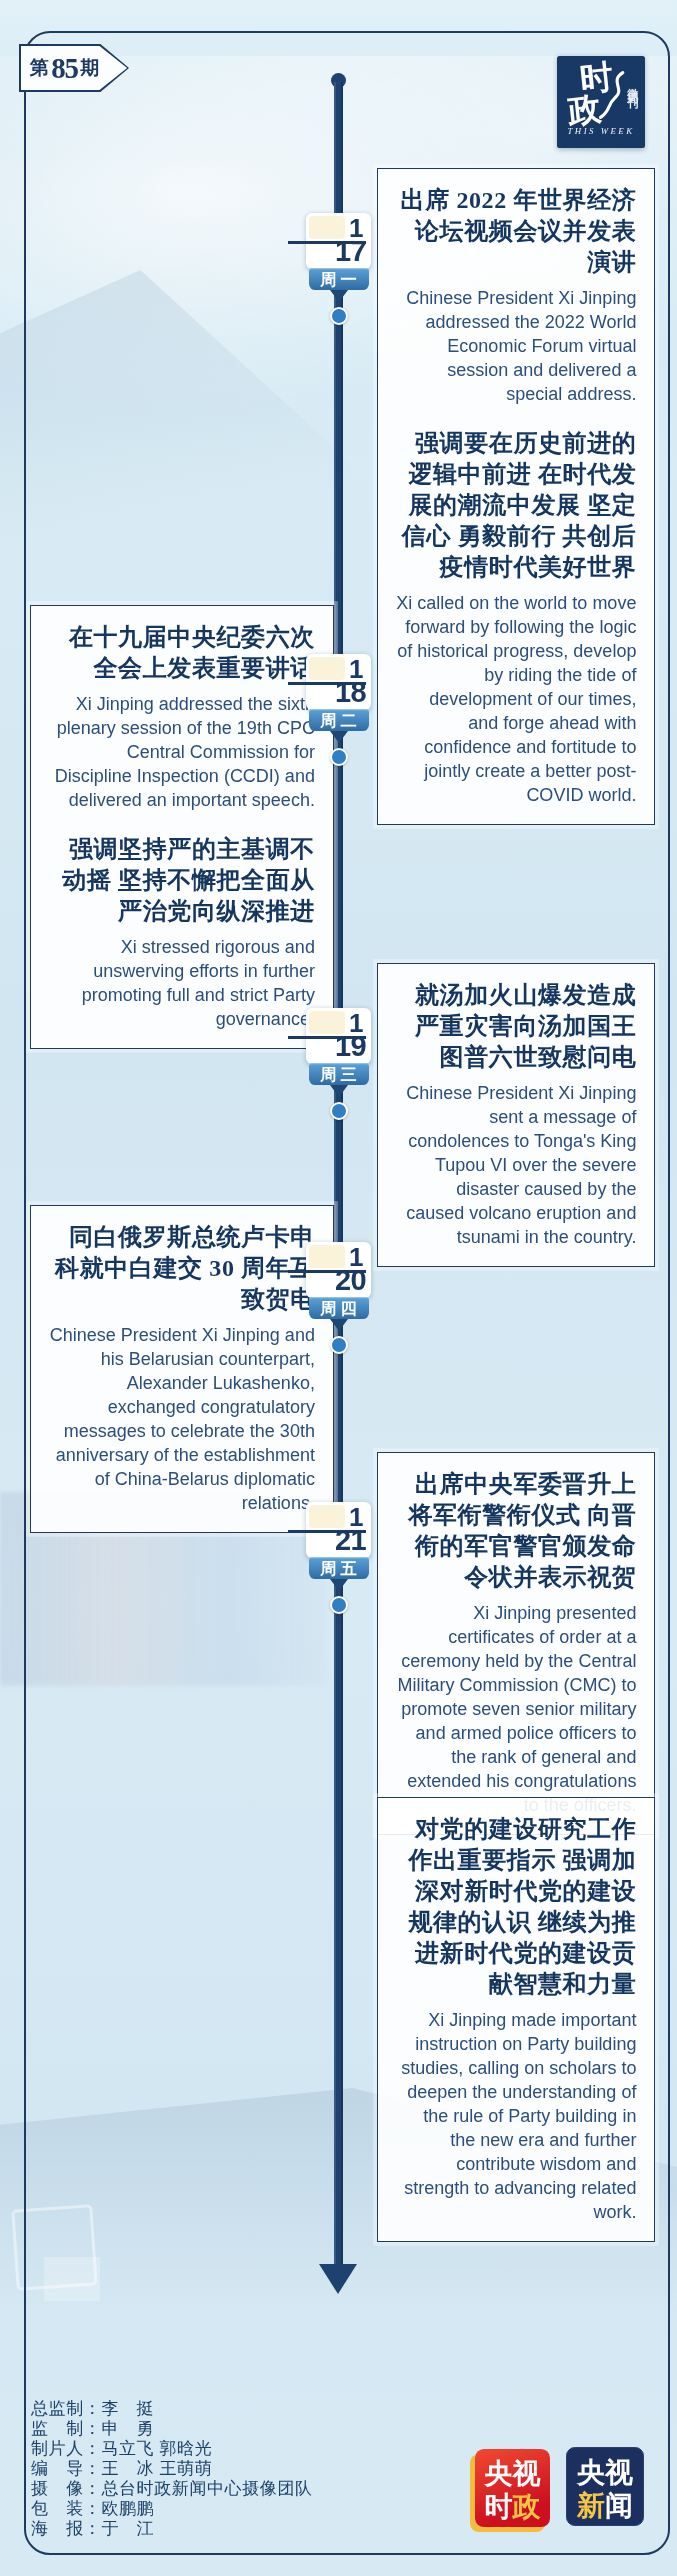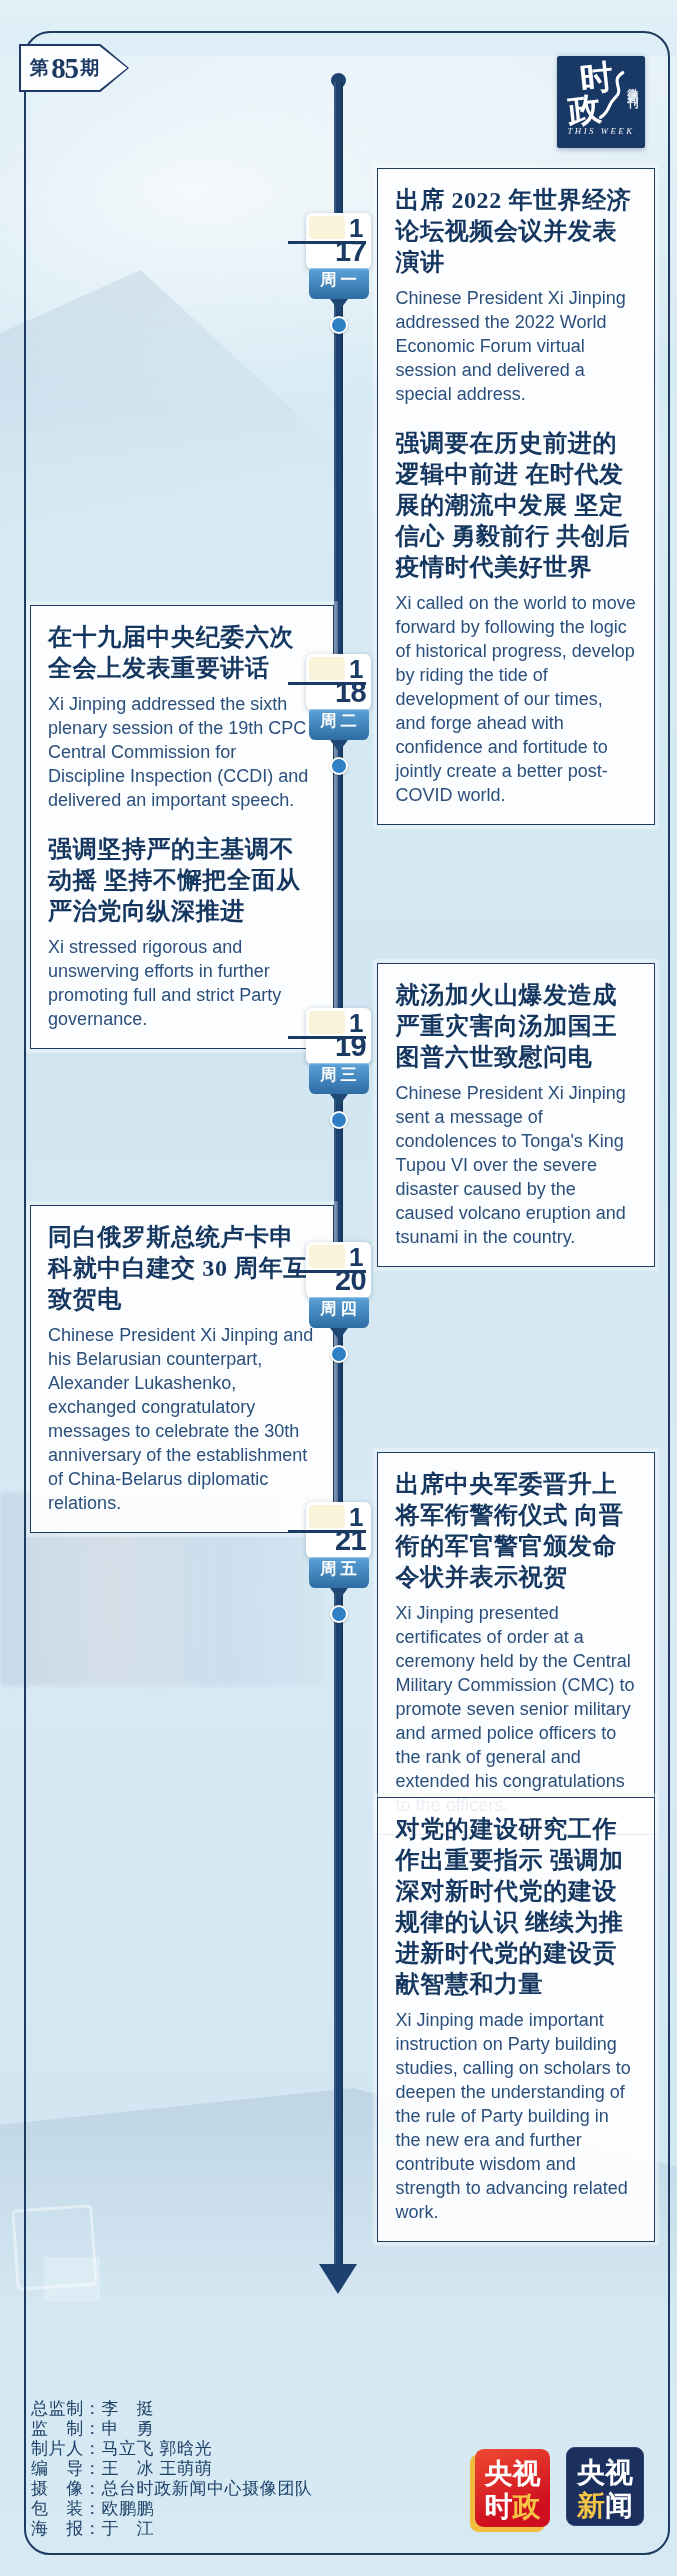--- a/index.html
+++ b/index.html
@@ -53,31 +53,31 @@
   .tl-arrow{position:absolute;left:319px;top:2264px;width:0;height:0;z-index:2;
     border-left:19.4px solid transparent;border-right:19.4px solid transparent;border-top:30px solid #1d4270;}
   
   .dm{position:absolute;left:301px;width:75px;z-index:5;}
   .dm-card{position:relative;width:65px;height:56px;margin:0 auto;background:#ffffff;border-radius:6.3px;
     box-shadow:0 1.9px 5px rgba(25,55,95,.28);}
   .dm-card::before{content:"";position:absolute;left:3.1px;top:3.1px;width:36px;height:22.6px;background:#fbf3d9;border-radius:3.8px;}
   .dm-card .m{position:absolute;top:0px;right:7.5px;font-size:26px;font-weight:700;color:#1b3a63;}
   .dm-card .bar{position:absolute;top:28px;left:-17.6px;right:5px;height:3.1px;background:#1b3a63;}
   .dm-card .d{position:absolute;bottom:1.3px;right:5px;font-size:29px;font-weight:700;color:#1b3a63;letter-spacing:-0.6px;}
-  .dm-week{position:relative;width:60px;height:31px;margin:-1.3px auto 0;text-align:center;
+  .dm-week{position:relative;width:60px;height:22px;margin:-1.3px auto 0;text-align:center;
     background:linear-gradient(180deg,#5aa2d8,#2e6ca3);color:#fff;font-size:16.3px;font-weight:700;
     line-height:22.6px;letter-spacing:3.8px;text-indent:3.8px;border-radius:2.5px 2.5px 6.3px 6.3px;
     box-shadow:inset 0 1.3px 0 rgba(255,255,255,.35);}
   .dm-fold{width:0;height:0;margin:0 auto;border-left:9.4px solid transparent;border-right:9.4px solid transparent;
     border-top:12.5px solid #1e4873;}
   .dm-node{width:14px;height:14px;margin:5px auto 0;background:#2e7fc3;border:2.5px solid #ffffff;border-radius:50%;
     box-shadow:0 0.6px 2.5px rgba(0,0,0,.25);}
   
   .card{position:absolute;z-index:3;background:rgba(255,255,255,.90);border:1.3px solid #1e3a5f;
-    box-sizing:border-box;padding:16.3px 17.6px 17.6px;box-shadow:0 0 0 3.8px rgba(255,255,255,.35);}
+    box-sizing:border-box;padding:16.3px 17.6px 17.6px;box-shadow:0 0 0 3.8px rgba(255,255,255,.35);text-align:right;}
   .card.right{left:377px;width:278px;}
   .card.left{left:29.5px;width:304px;}
   .cn{font-family:"Liberation Serif","DejaVu Serif",serif;font-weight:700;font-size:24px;line-height:31px;
     letter-spacing:0.6px;color:#14365f;margin:0 0 7.5px;}
   .en{font-size:18px;line-height:24px;color:#2b4f7b;margin:0;}
   .sec + .sec{margin-top:22.6px;}
   
   .credits{position:absolute;left:31px;top:2399px;z-index:5;color:#1d4168;font-size:17px;line-height:20px;
     letter-spacing:0.6px;font-weight:500;}
   .credits div{margin-bottom:0px;}

